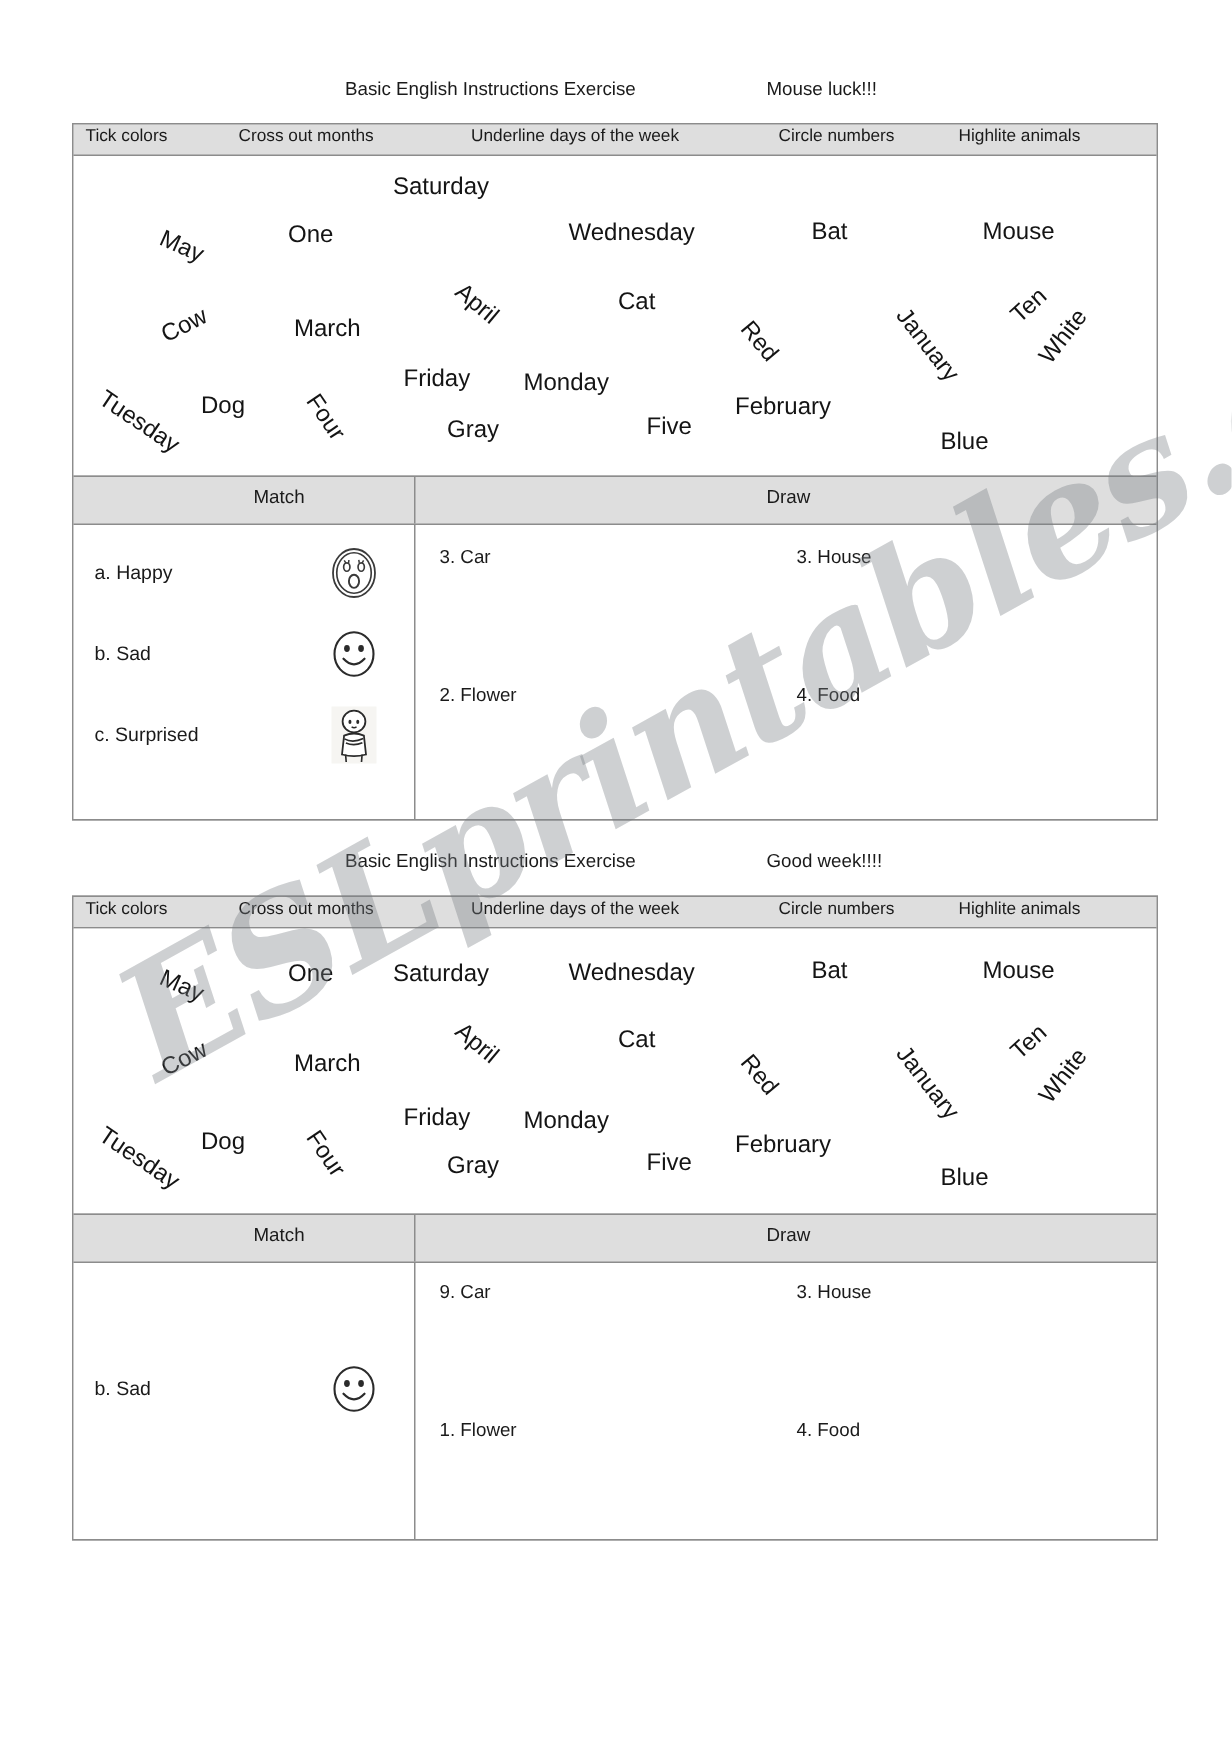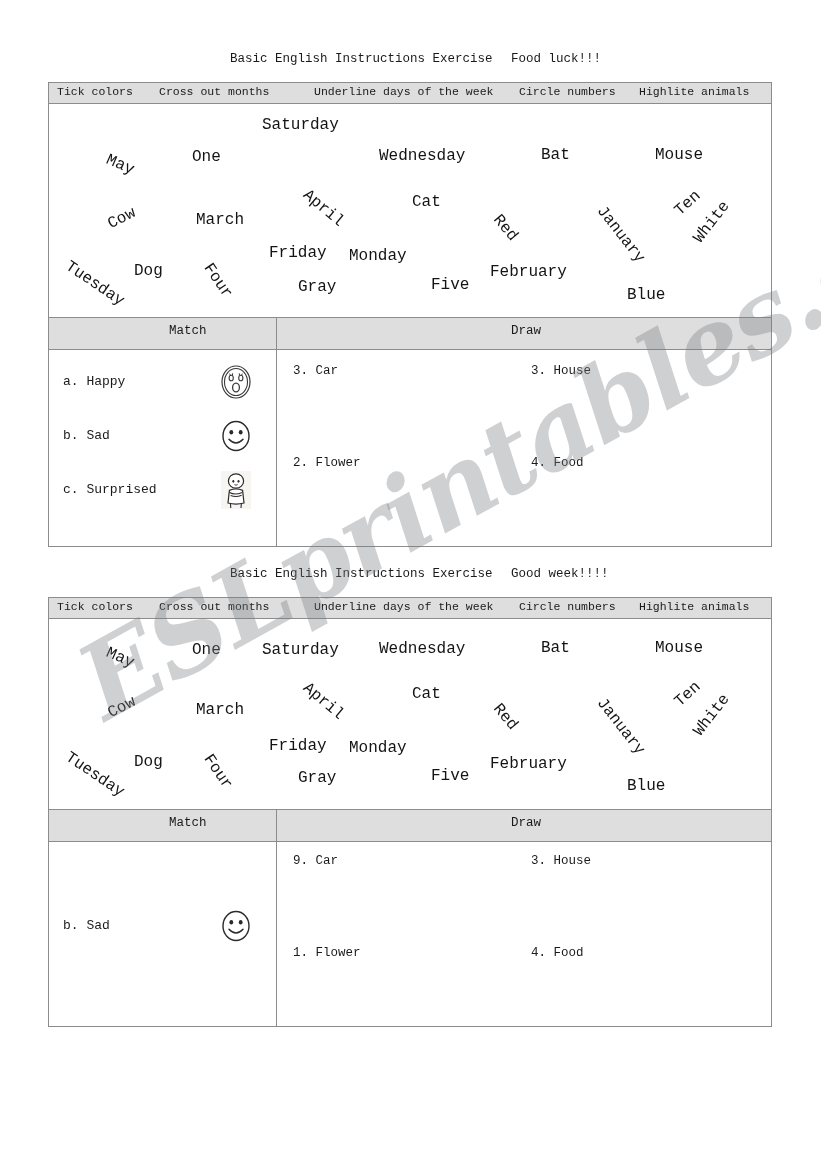--- a/index.html
+++ b/index.html
@@ -47,21 +47,20 @@
   .sheet {
     position: absolute;
     left: 0;
     top: 0;
     width: 821px;
   }
   .section {
     position: absolute;
     left: 48px;
     width: 724px;
-    font-family: Liberation Mono, monospace;
   }
   #section-1 { top: 50px; }
   #section-2 { top: 565px; }
 
   .title-row {
     position: relative;
     height: 30px;
     margin-bottom: 2px;
   }
   .title-main {
@@ -177,21 +176,21 @@
   
   .ico { display: block; }
 </style>
 </head>
 <body>
 
 <div class="sheet">
   <div class="section" id="section-1">
       <div class="title-row">
         <div class="title-main">Basic English Instructions Exercise</div>
-        <div class="title-luck">Food luck!!!</div>
+        <div class="title-luck">Mouse luck!!!</div>
       </div>
       <div class="tbl">
         <div class="head-bar">
           <div class="head-cell" style="left: 8px;">Tick colors</div>
           <div class="head-cell" style="left: 110px;">Cross out months</div>
           <div class="head-cell" style="left: 265px;">Underline days of the week</div>
           <div class="head-cell" style="left: 470px;">Circle numbers</div>
           <div class="head-cell" style="left: 590px;">Highlite animals</div>
         </div>
         <div class="cloud" id="cloud-1">

